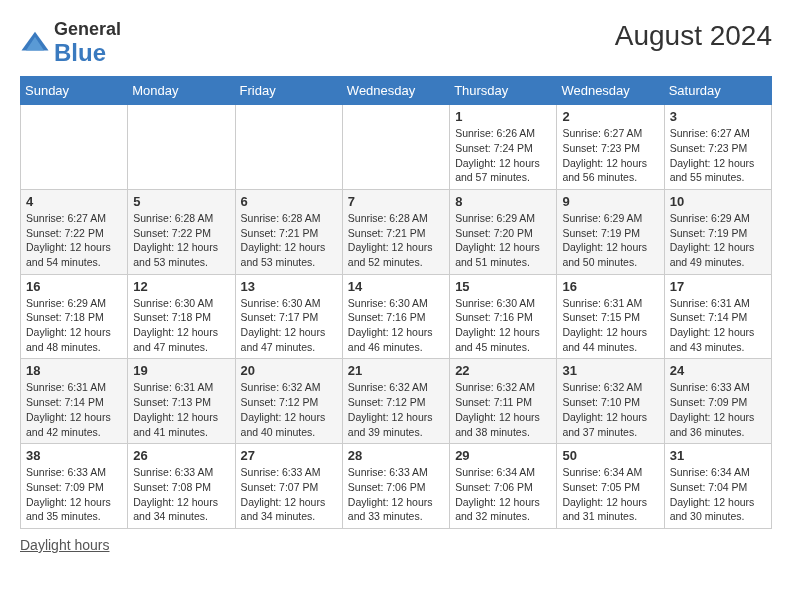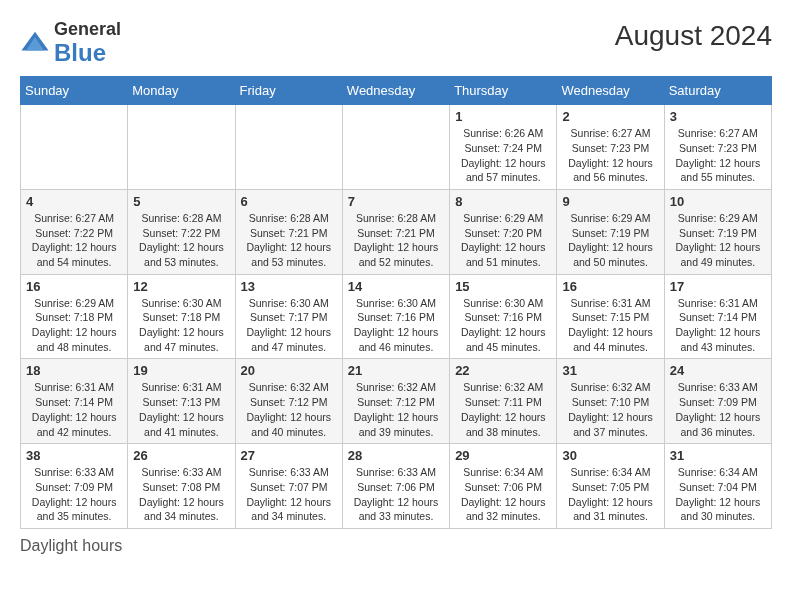--- a/index.html
+++ b/index.html
@@ -80,30 +80,30 @@
     .cell-date {
       font-size: 13px;
       font-weight: bold;
       color: #333;
       margin-bottom: 2px;
     }
     .cell-info {
       color: #333;
       line-height: 1.4;
       font-size: 10.5px;
-      text-align: center;
     }
     .empty-cell {
       background: #fff !important;
     }
     .footer {
       margin-top: 8px;
-      font-size: 16px;
+      font-size: 14px;
       color: #555;
       text-align: left;
+      text-decoration: underline;
     }
   </style>
 </head>
 <body>
 
 <div class="header-area">
   <div class="logo">
     <svg class="logo-icon" viewBox="0 0 40 40">
       <polygon points="20,5 38,30 2,30" fill="#3a7abf"></polygon>
       <polygon points="20,12 32,30 8,30" fill="#5a9ad5"></polygon>
@@ -254,21 +254,21 @@
         </td>
         <td>
           <div class="cell-date">28</div>
           <div class="cell-info">Sunrise: 6:33 AM<br>Sunset: 7:06 PM<br>Daylight: 12 hours<br>and 33 minutes.</div>
         </td>
         <td>
           <div class="cell-date">29</div>
           <div class="cell-info">Sunrise: 6:34 AM<br>Sunset: 7:06 PM<br>Daylight: 12 hours<br>and 32 minutes.</div>
         </td>
         <td>
-          <div class="cell-date">30</div>
+          <div class="cell-date">50</div>
           <div class="cell-info">Sunrise: 6:34 AM<br>Sunset: 7:05 PM<br>Daylight: 12 hours<br>and 31 minutes.</div>
         </td>
         <td>
           <div class="cell-date">31</div>
           <div class="cell-info">Sunrise: 6:34 AM<br>Sunset: 7:04 PM<br>Daylight: 12 hours<br>and 30 minutes.</div>
         </td>
       </tr>
     </tbody>
 </table>
 

